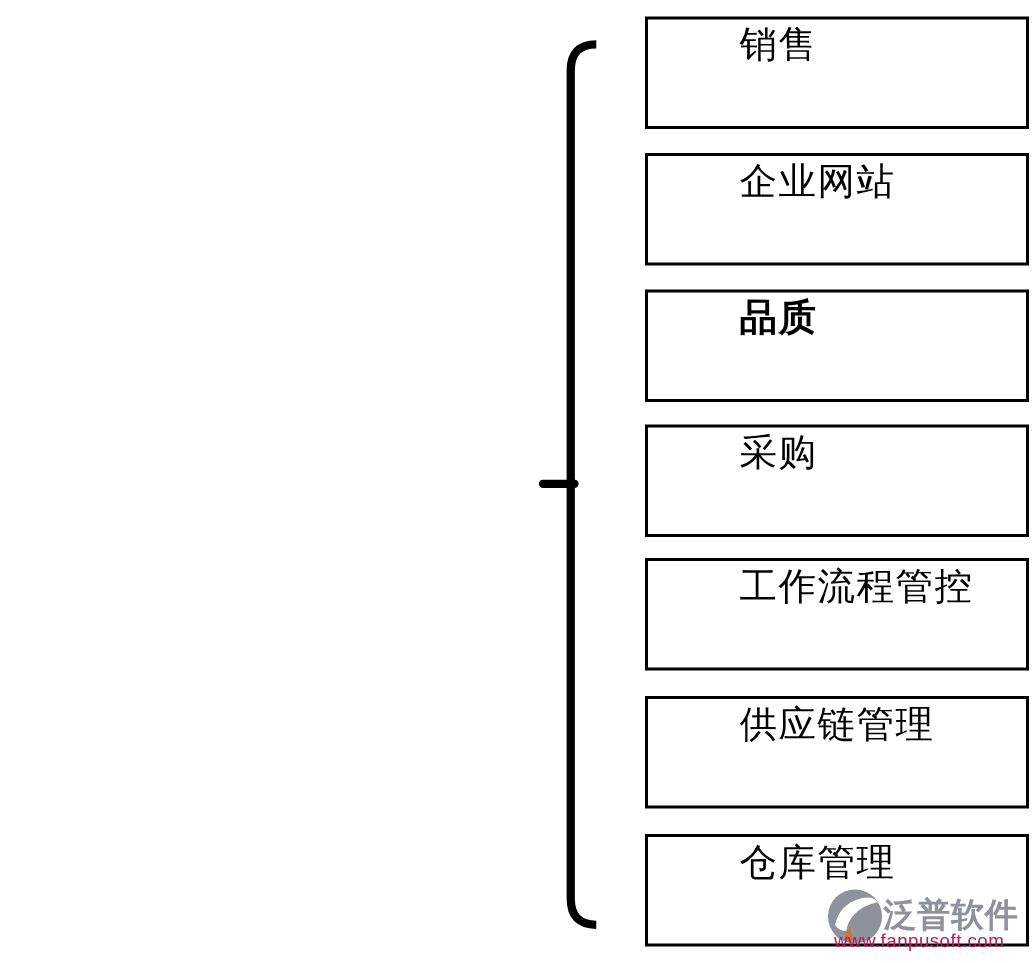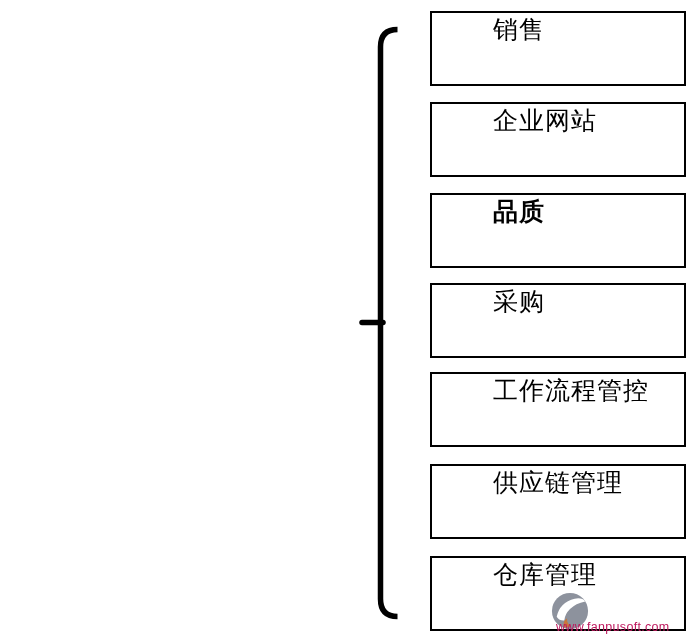--- a/index.html
+++ b/index.html
@@ -136,15 +136,16 @@
     <div class="branch-box">
       <span>仓库管理</span>
     </div>
   </div>
 
   <svg class="wm-logo" viewBox="0 0 40 40" xmlns="http://www.w3.org/2000/svg" aria-hidden="true">
     <circle cx="20" cy="20" r="19" fill="#8d929d"></circle>
     <path d="M 6 26 Q 9 11 25 7 Q 33 5.5 36 10 Q 26 12 20 18 Q 14.5 23.5 14 30 Q 9 30.5 6 26 Z" fill="#ffffff"></path>
     <path d="M 14 37 Q 11.5 31 17 27.5 Q 16 32 20.5 35.5 Q 17.5 38 14 37 Z" fill="#c9763b"></path>
   </svg>
+  <span class="wm-brand">泛普软件</span>
   <span class="wm-url">www.fanpusoft.com</span>
 
 </div>
 
 </body></html>

